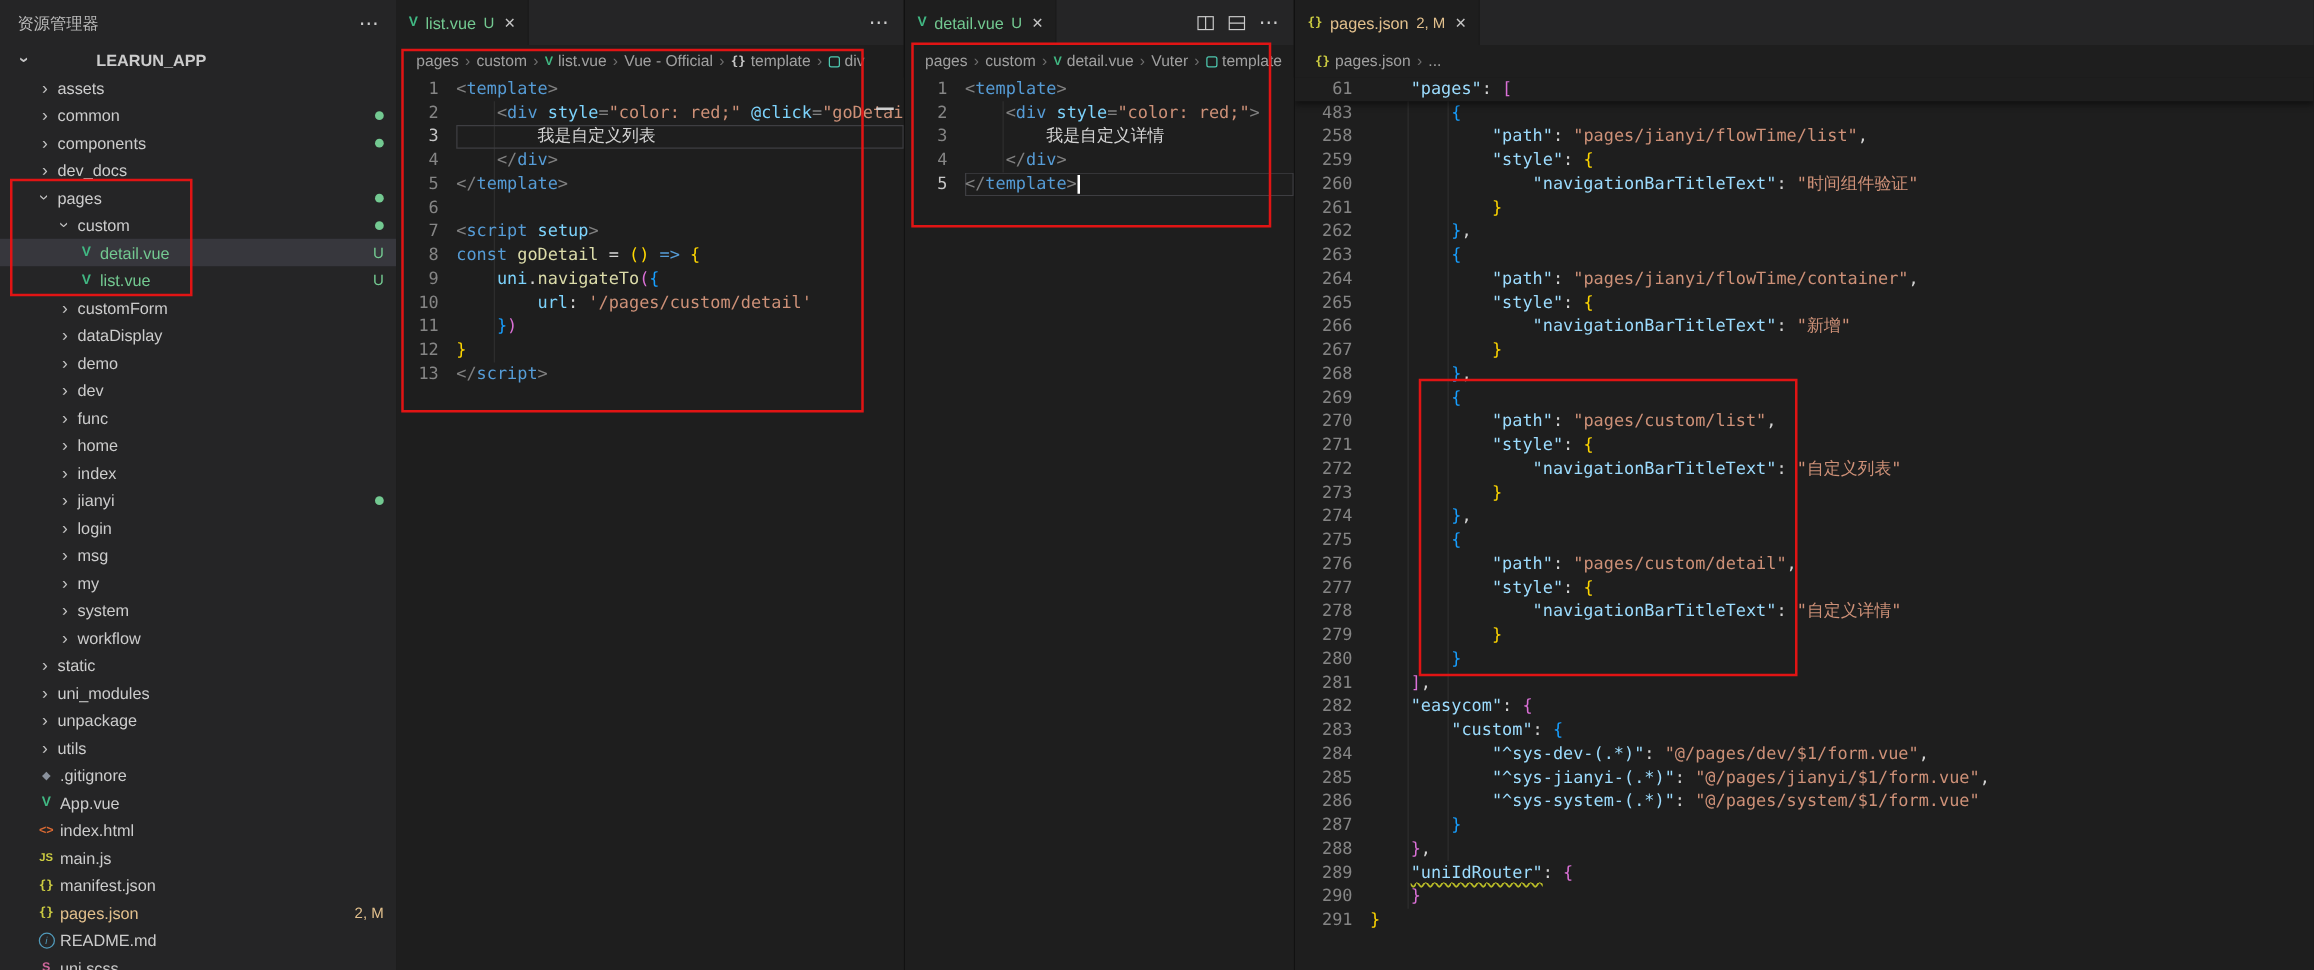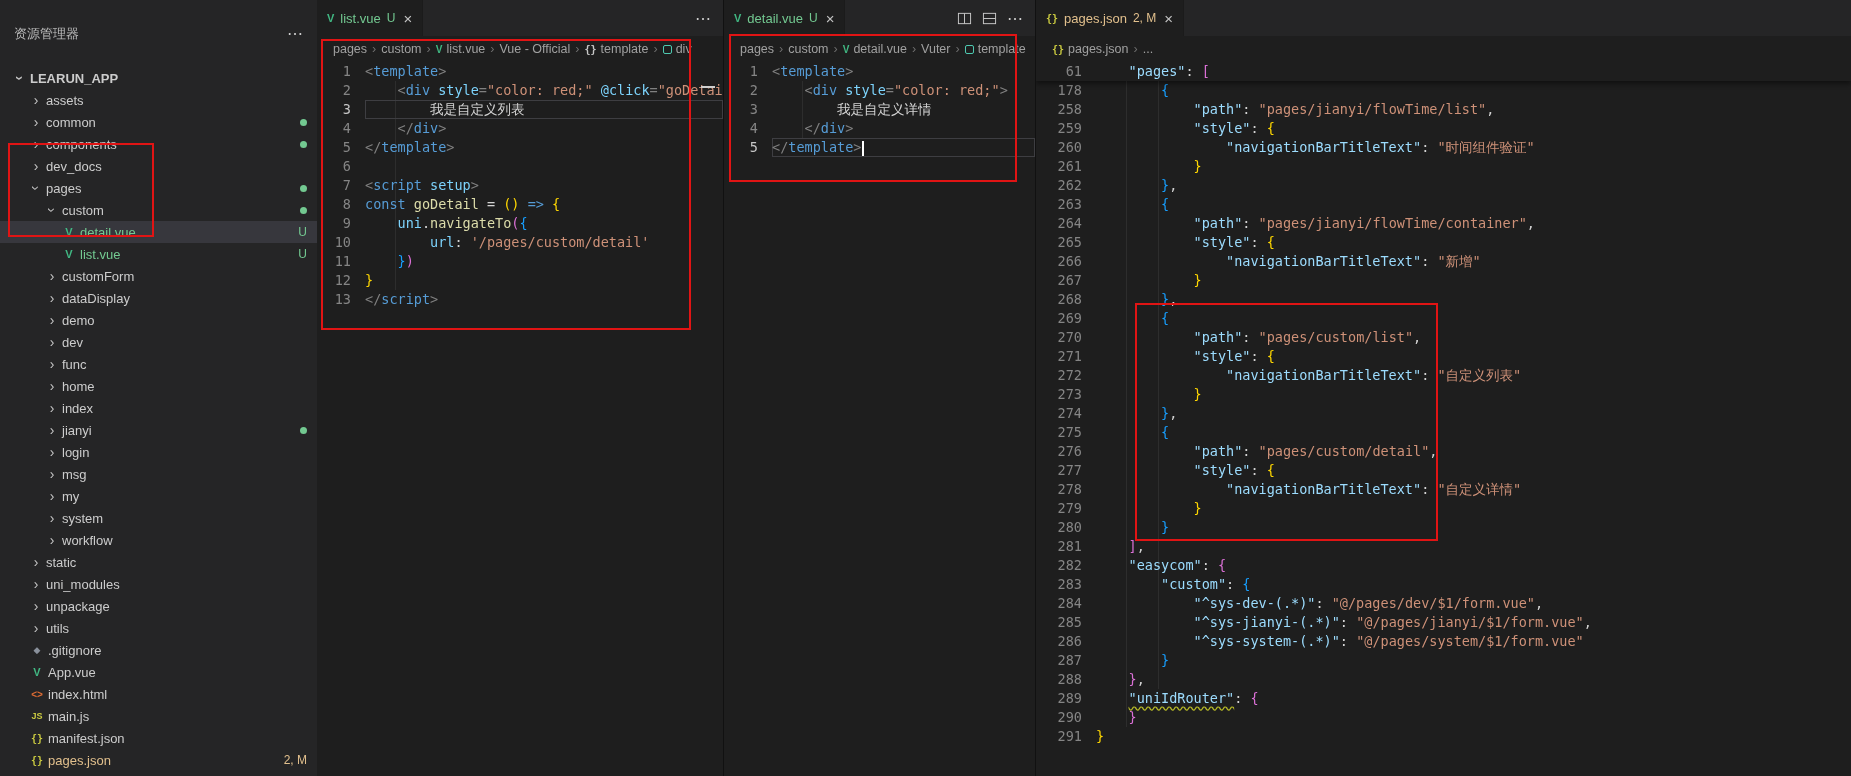--- a/index.html
+++ b/index.html
@@ -1,26 +1,26 @@
 <!DOCTYPE html>
 <html><head>
 <meta charset="utf-8">
 <style>
   html,body{margin:0;padding:0;background:#1e1e1e;}
   body{width:1851px;height:776px;overflow:hidden;font-family:"Liberation Sans",sans-serif;color:#cccccc;}
   .app{position:relative;display:flex;width:1851px;height:776px;background:#1e1e1e;}
 
   
   .sidebar{width:317px;flex:none;background:#252526;display:flex;flex-direction:column;overflow:hidden;}
-  .sidebar-header{height:35px;flex:none;display:flex;align-items:center;justify-content:space-between;padding:16px 14px;font-size:13px;color:#bbbbbb;gap:15px;}
+  .sidebar-header{height:35px;flex:none;display:flex;align-items:center;justify-content:space-between;padding:1px 14px;font-size:13px;color:#bbbbbb;gap:15px;}
   .sidebar-header .more{font-size:16px;color:#cccccc;cursor:pointer;}
   .tree{flex:1;overflow:hidden;}
   .trow{height:22px;display:flex;align-items:center;font-size:13px;color:#cccccc;padding-right:10px;box-sizing:border-box;cursor:pointer;white-space:nowrap;}
   .trow.sel{background:#37373d;}
-  .trow.root{font-weight:bold;}
+  .trow.root{font-weight:bold;gap:47px;}
   .chev{width:16px;flex:none;display:flex;align-items:center;justify-content:center;color:#c5c5c5;font-size:14px;}
   .chev span{display:inline-block;}
   .chev.open span{transform:rotate(90deg);}
   .fislot{width:18px;flex:none;display:flex;align-items:center;justify-content:center;}
   .fi{display:inline-block;text-align:center;}
   .fi-vue{color:#41b883;font-weight:bold;font-size:11px;}
   .fi-json{color:#cbcb41;font-weight:bold;font-size:10px;font-family:"DejaVu Sans Mono",monospace;}
   .fi-html{color:#dd6b33;font-weight:bold;font-size:10px;}
   .fi-js{color:#cbcb41;font-weight:bold;font-size:9px;}
   .fi-git{color:#8a919c;font-size:9px;}
@@ -497,21 +497,21 @@
           </span>
           <span class="bc-sep">›</span>
           <span class="bc-item">
             <span>...</span>
           </span>
         </div>
       <div class="code-area">
         <div class="guide" style="left:90px;top:19px;height:646px;"></div>
         <div class="guide" style="left:122px;top:19px;height:608px;"></div>
       <div class="code-line sticky"><span class="ln">61</span><span class="lc"><span class="tk-pln">    </span><span class="tk-key">"pages"</span><span class="tk-pln">: </span><span class="tk-b2">[</span></span></div>
-          <div class="code-line"><span class="ln">178</span><span class="lc"><span class="tk-pln">        </span><span class="tk-b3">{</span></span></div>
+          <div class="code-line"><span class="ln">483</span><span class="lc"><span class="tk-pln">        </span><span class="tk-b3">{</span></span></div>
           <div class="code-line"><span class="ln">258</span><span class="lc"><span class="tk-pln">            </span><span class="tk-key">"path"</span><span class="tk-pln">: </span><span class="tk-str">"pages/jianyi/flowTime/list"</span><span class="tk-pln">,</span></span></div>
           <div class="code-line"><span class="ln">259</span><span class="lc"><span class="tk-pln">            </span><span class="tk-key">"style"</span><span class="tk-pln">: </span><span class="tk-b1">{</span></span></div>
           <div class="code-line"><span class="ln">260</span><span class="lc"><span class="tk-pln">                </span><span class="tk-key">"navigationBarTitleText"</span><span class="tk-pln">: </span><span class="tk-str">"时间组件验证"</span></span></div>
           <div class="code-line"><span class="ln">261</span><span class="lc"><span class="tk-pln">            </span><span class="tk-b1">}</span></span></div>
           <div class="code-line"><span class="ln">262</span><span class="lc"><span class="tk-pln">        </span><span class="tk-b3">}</span><span class="tk-pln">,</span></span></div>
           <div class="code-line"><span class="ln">263</span><span class="lc"><span class="tk-pln">        </span><span class="tk-b3">{</span></span></div>
           <div class="code-line"><span class="ln">264</span><span class="lc"><span class="tk-pln">            </span><span class="tk-key">"path"</span><span class="tk-pln">: </span><span class="tk-str">"pages/jianyi/flowTime/container"</span><span class="tk-pln">,</span></span></div>
           <div class="code-line"><span class="ln">265</span><span class="lc"><span class="tk-pln">            </span><span class="tk-key">"style"</span><span class="tk-pln">: </span><span class="tk-b1">{</span></span></div>
           <div class="code-line"><span class="ln">266</span><span class="lc"><span class="tk-pln">                </span><span class="tk-key">"navigationBarTitleText"</span><span class="tk-pln">: </span><span class="tk-str">"新增"</span></span></div>
           <div class="code-line"><span class="ln">267</span><span class="lc"><span class="tk-pln">            </span><span class="tk-b1">}</span></span></div>

